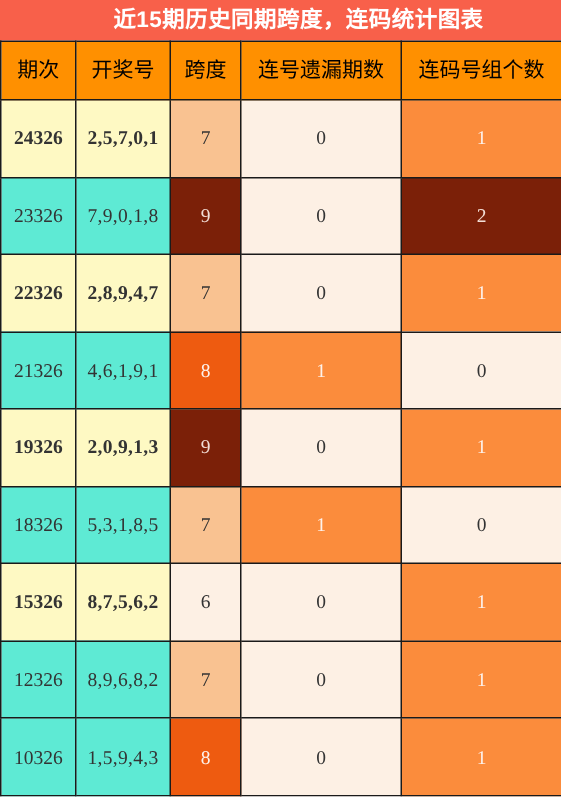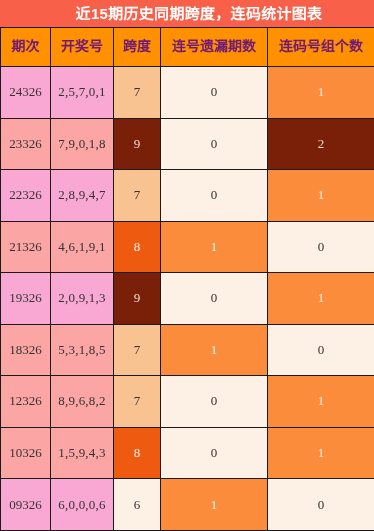--- a/index.html
+++ b/index.html
@@ -62,38 +62,38 @@
     border: 1px solid #1a1a1a;
     text-align: center;
     vertical-align: middle;
     padding: 0;
     line-height: 1.1;
   }
 
   thead th {
     height: 38px;
     background: #ff9000;
-    color: #701a75;
+    color: #000000;
     font-size: 14px;
-    font-weight: bold;
+    font-weight: normal;
     white-space: nowrap;
   }
 
   tbody tr { height: 31px; }
 
   tbody td {
     font-size: 13px;
     font-family: "Liberation Serif", "DejaVu Serif", serif;
     color: #333333;
   }
 
   
-  td.col-issue, td.col-draw { background: #fca5a5; }
+  td.col-issue, td.col-draw { background: #5eead4; }
   tr.striped td.col-issue,
-  tr.striped td.col-draw { background: #f9a8d4; }
+  tr.striped td.col-draw { background: #fef9c3; font-weight: bold; }
 
   td.col-draw { letter-spacing: 0.2px; }
 
   
   .lvl-0 { background: #fdf0e4; color: #333333; }  
   .lvl-1 { background: #f9c291; color: #333333; }  
   .lvl-2 { background: #fb8c3c; color: #fdf2ec; }  
   .lvl-3 { background: #ee5b10; color: #fdf2ec; }  
   .lvl-4 { background: #7b2008; color: #f2ded6; }  
 </style>
@@ -157,37 +157,37 @@
           <td class="col-miss lvl-0">0</td>
           <td class="col-groups lvl-2">1</td>
         </tr>
         <tr>
           <td class="col-issue">18326</td>
           <td class="col-draw">5,3,1,8,5</td>
           <td class="col-span lvl-1">7</td>
           <td class="col-miss lvl-2">1</td>
           <td class="col-groups lvl-0">0</td>
         </tr>
+        <tr class="striped">
+          <td class="col-issue">15326</td>
+          <td class="col-draw">8,7,5,6,2</td>
+          <td class="col-span lvl-0">6</td>
+          <td class="col-miss lvl-0">0</td>
+          <td class="col-groups lvl-2">1</td>
+        </tr>
         <tr>
           <td class="col-issue">12326</td>
           <td class="col-draw">8,9,6,8,2</td>
           <td class="col-span lvl-1">7</td>
           <td class="col-miss lvl-0">0</td>
           <td class="col-groups lvl-2">1</td>
         </tr>
         <tr>
           <td class="col-issue">10326</td>
           <td class="col-draw">1,5,9,4,3</td>
           <td class="col-span lvl-3">8</td>
           <td class="col-miss lvl-0">0</td>
           <td class="col-groups lvl-2">1</td>
         </tr>
-        <tr class="striped">
-          <td class="col-issue">09326</td>
-          <td class="col-draw">6,0,0,0,6</td>
-          <td class="col-span lvl-0">6</td>
-          <td class="col-miss lvl-2">1</td>
-          <td class="col-groups lvl-0">0</td>
-        </tr>
       </tbody>
   </table>
 
 </div>
 
 </body></html>

